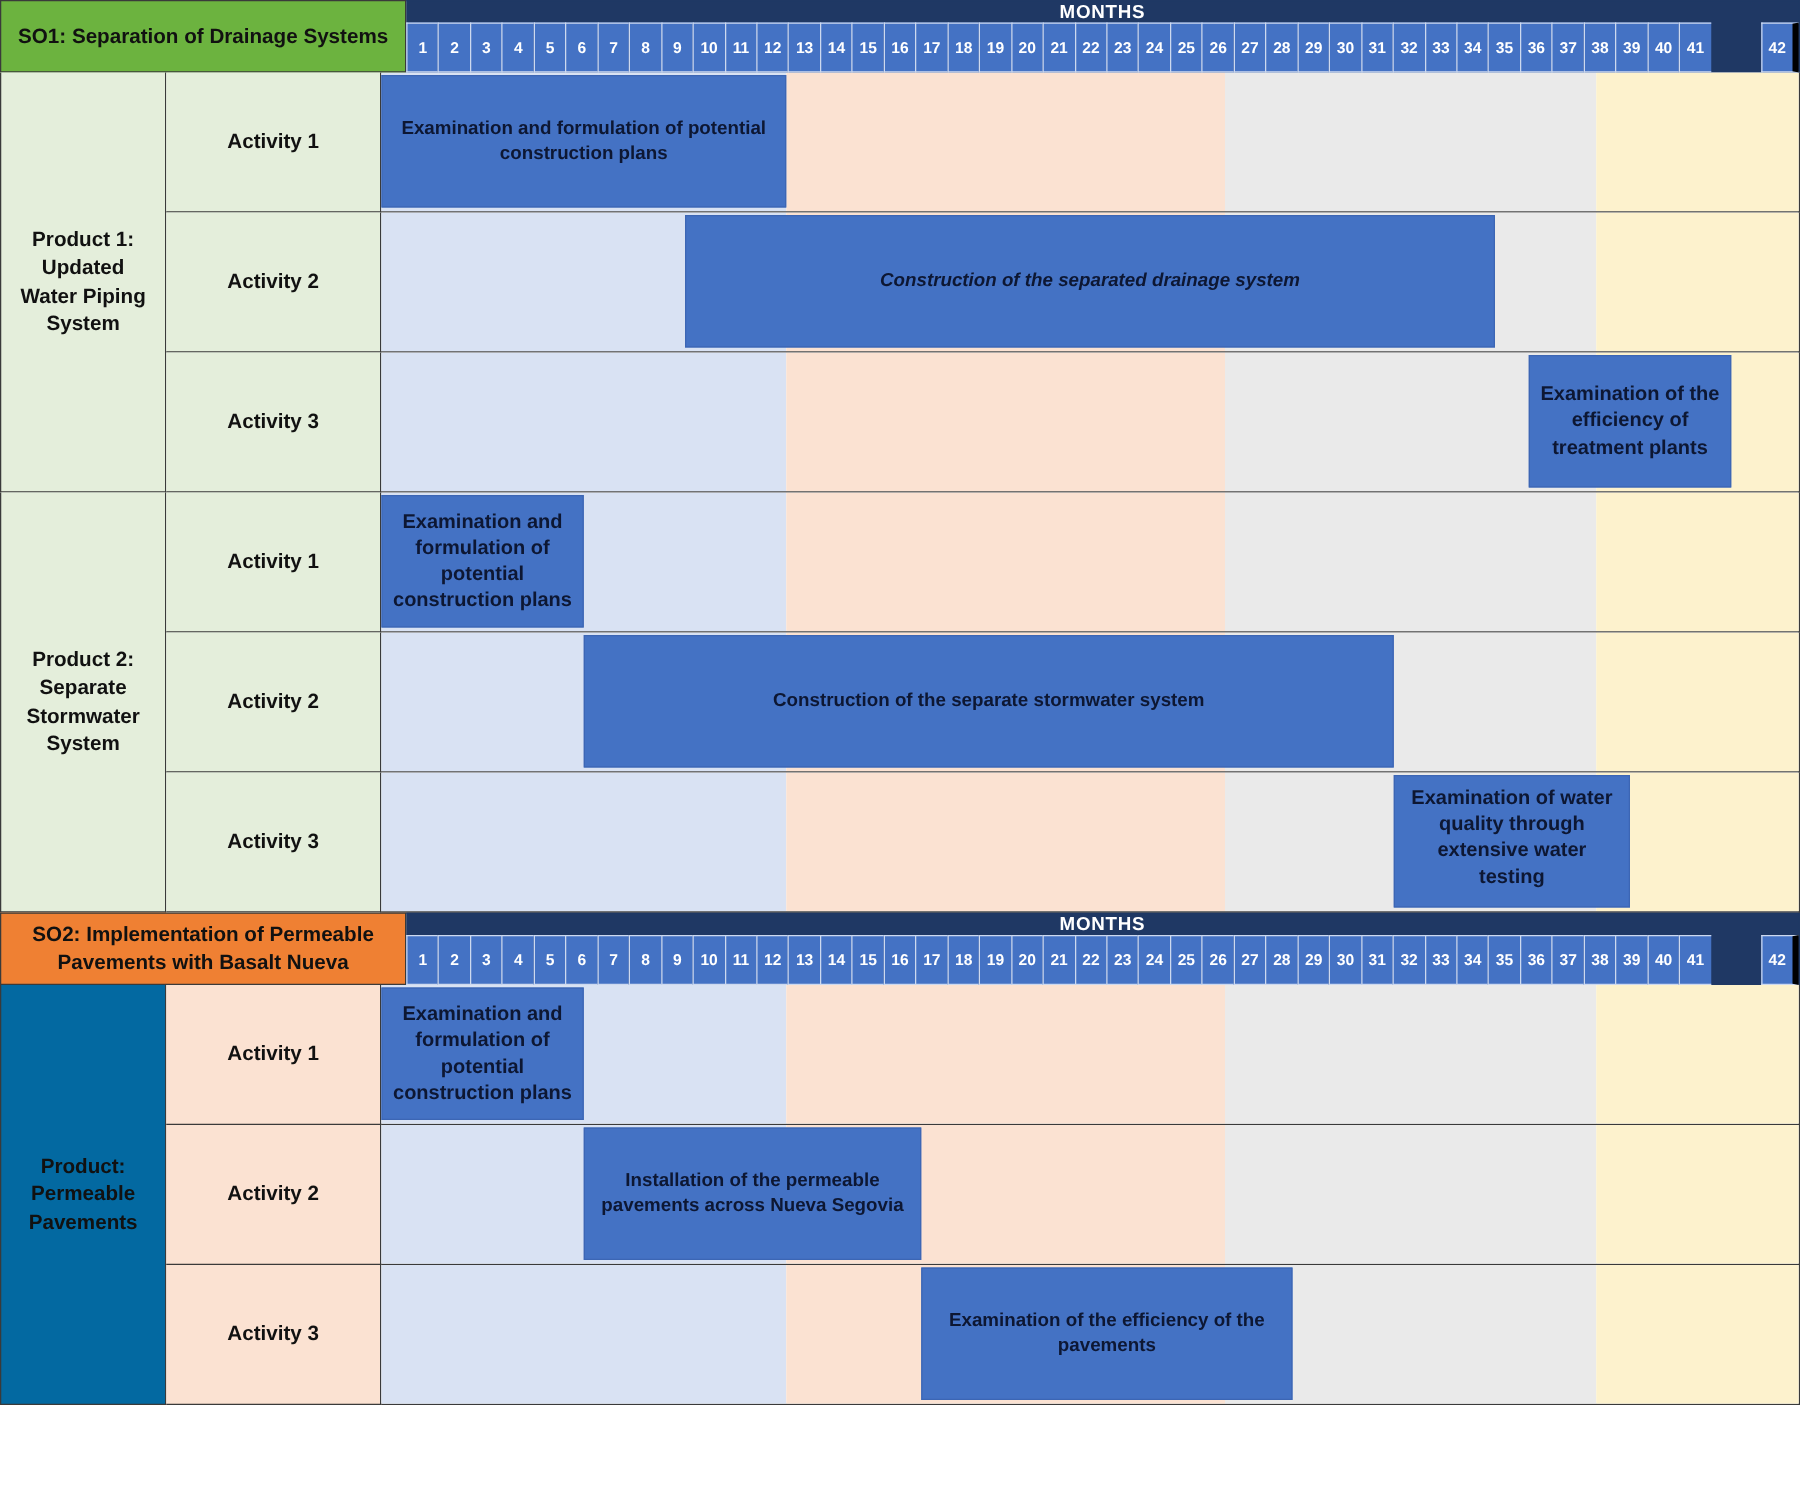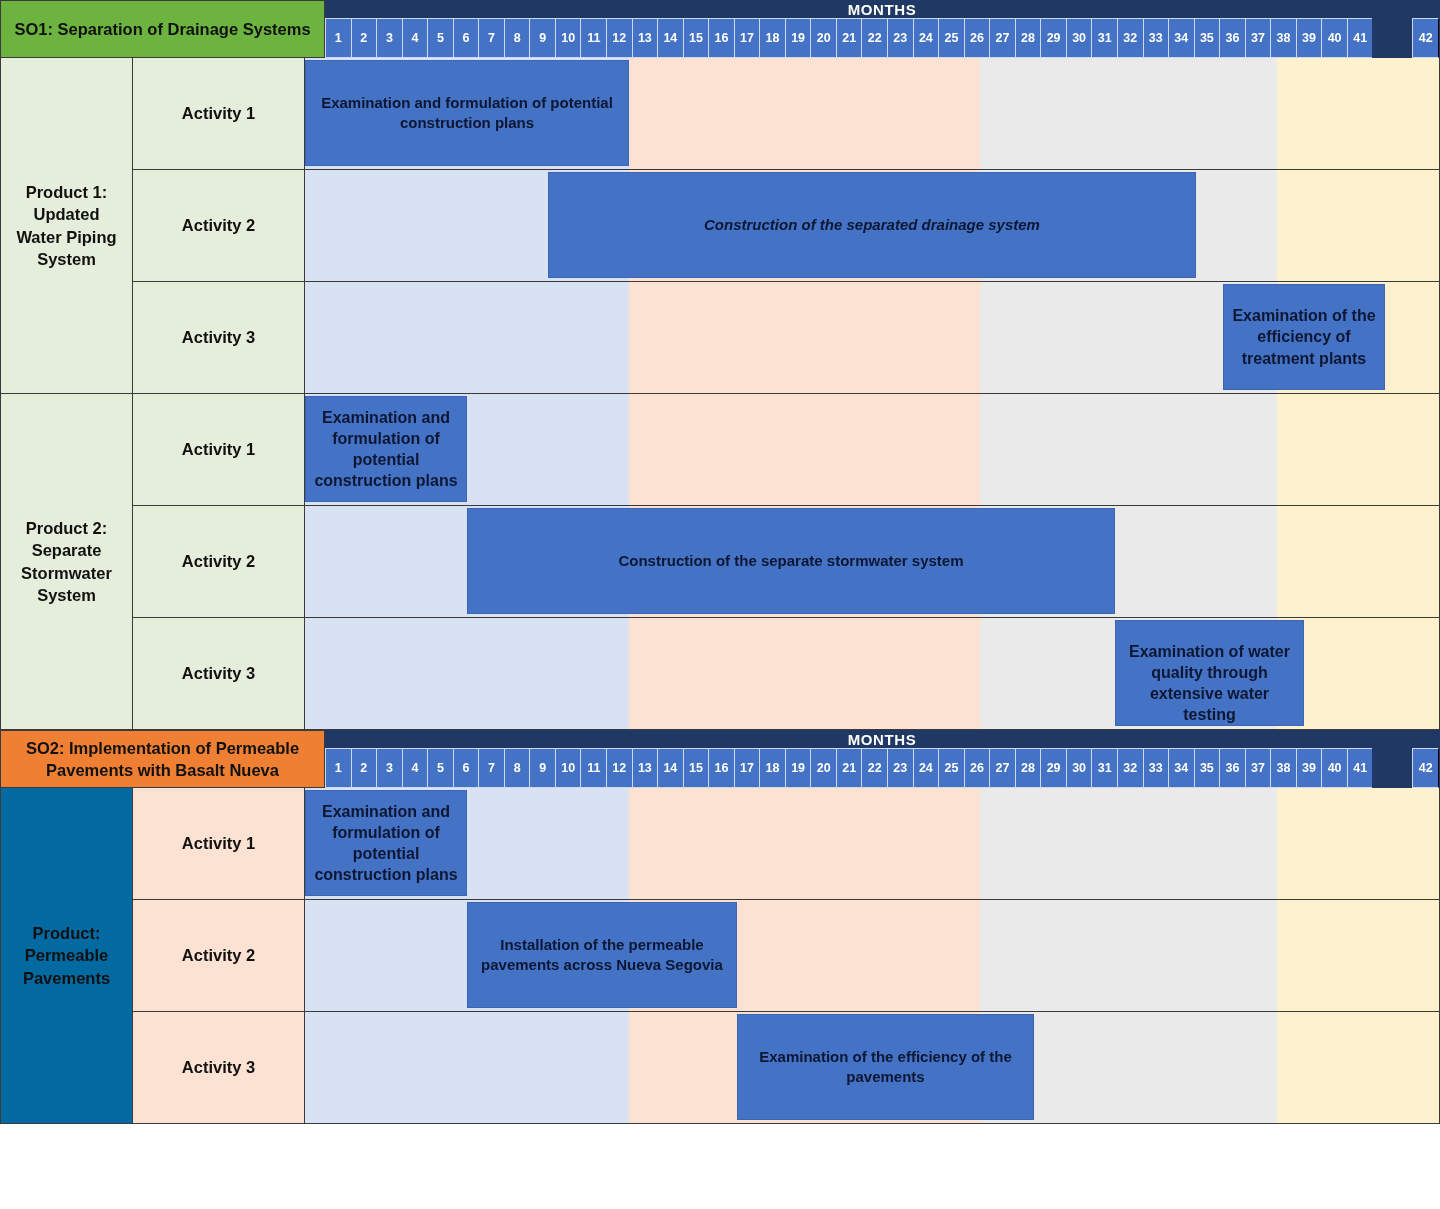--- a/index.html
+++ b/index.html
@@ -67,21 +67,21 @@
     color: #ffffff;
     font-size: 12.5px;
     font-weight: bold;
     display: flex;
     align-items: center;
     justify-content: center;
     border-left: 1px solid #cdd9ef;
     border-top: 1px solid #cdd9ef;
     border-bottom: 1px solid #cdd9ef;
   }
-  .tick:last-child { border-right: 1px solid #000000; margin-left: 40px; }
+  .tick:last-child { border-right: 5px solid #000000; margin-left: 40px; }
 
   
   .prod-block {
     display: flex;
     width: 1440px;
   }
   .prod-label {
     width: 133px;
     display: flex;
     align-items: center;
@@ -138,21 +138,21 @@
     background: #4472c4;
     border: 1px solid #3c66b4;
     display: flex;
     align-items: center;
     justify-content: center;
     text-align: center;
     color: #0d1733;
     font-weight: bold;
     font-size: 15px;
     line-height: 1.32;
-    padding: 0 6px;
+    padding: 13px 6px;
   }
   .bar.small { font-size: 16px; }
 </style>
 </head>
 <body>
 
 <div class="gantt" id="gantt">
     <div class="so-header">
       <div class="so-title green">SO1: Separation of Drainage Systems</div>
       <div class="months-wrap">

